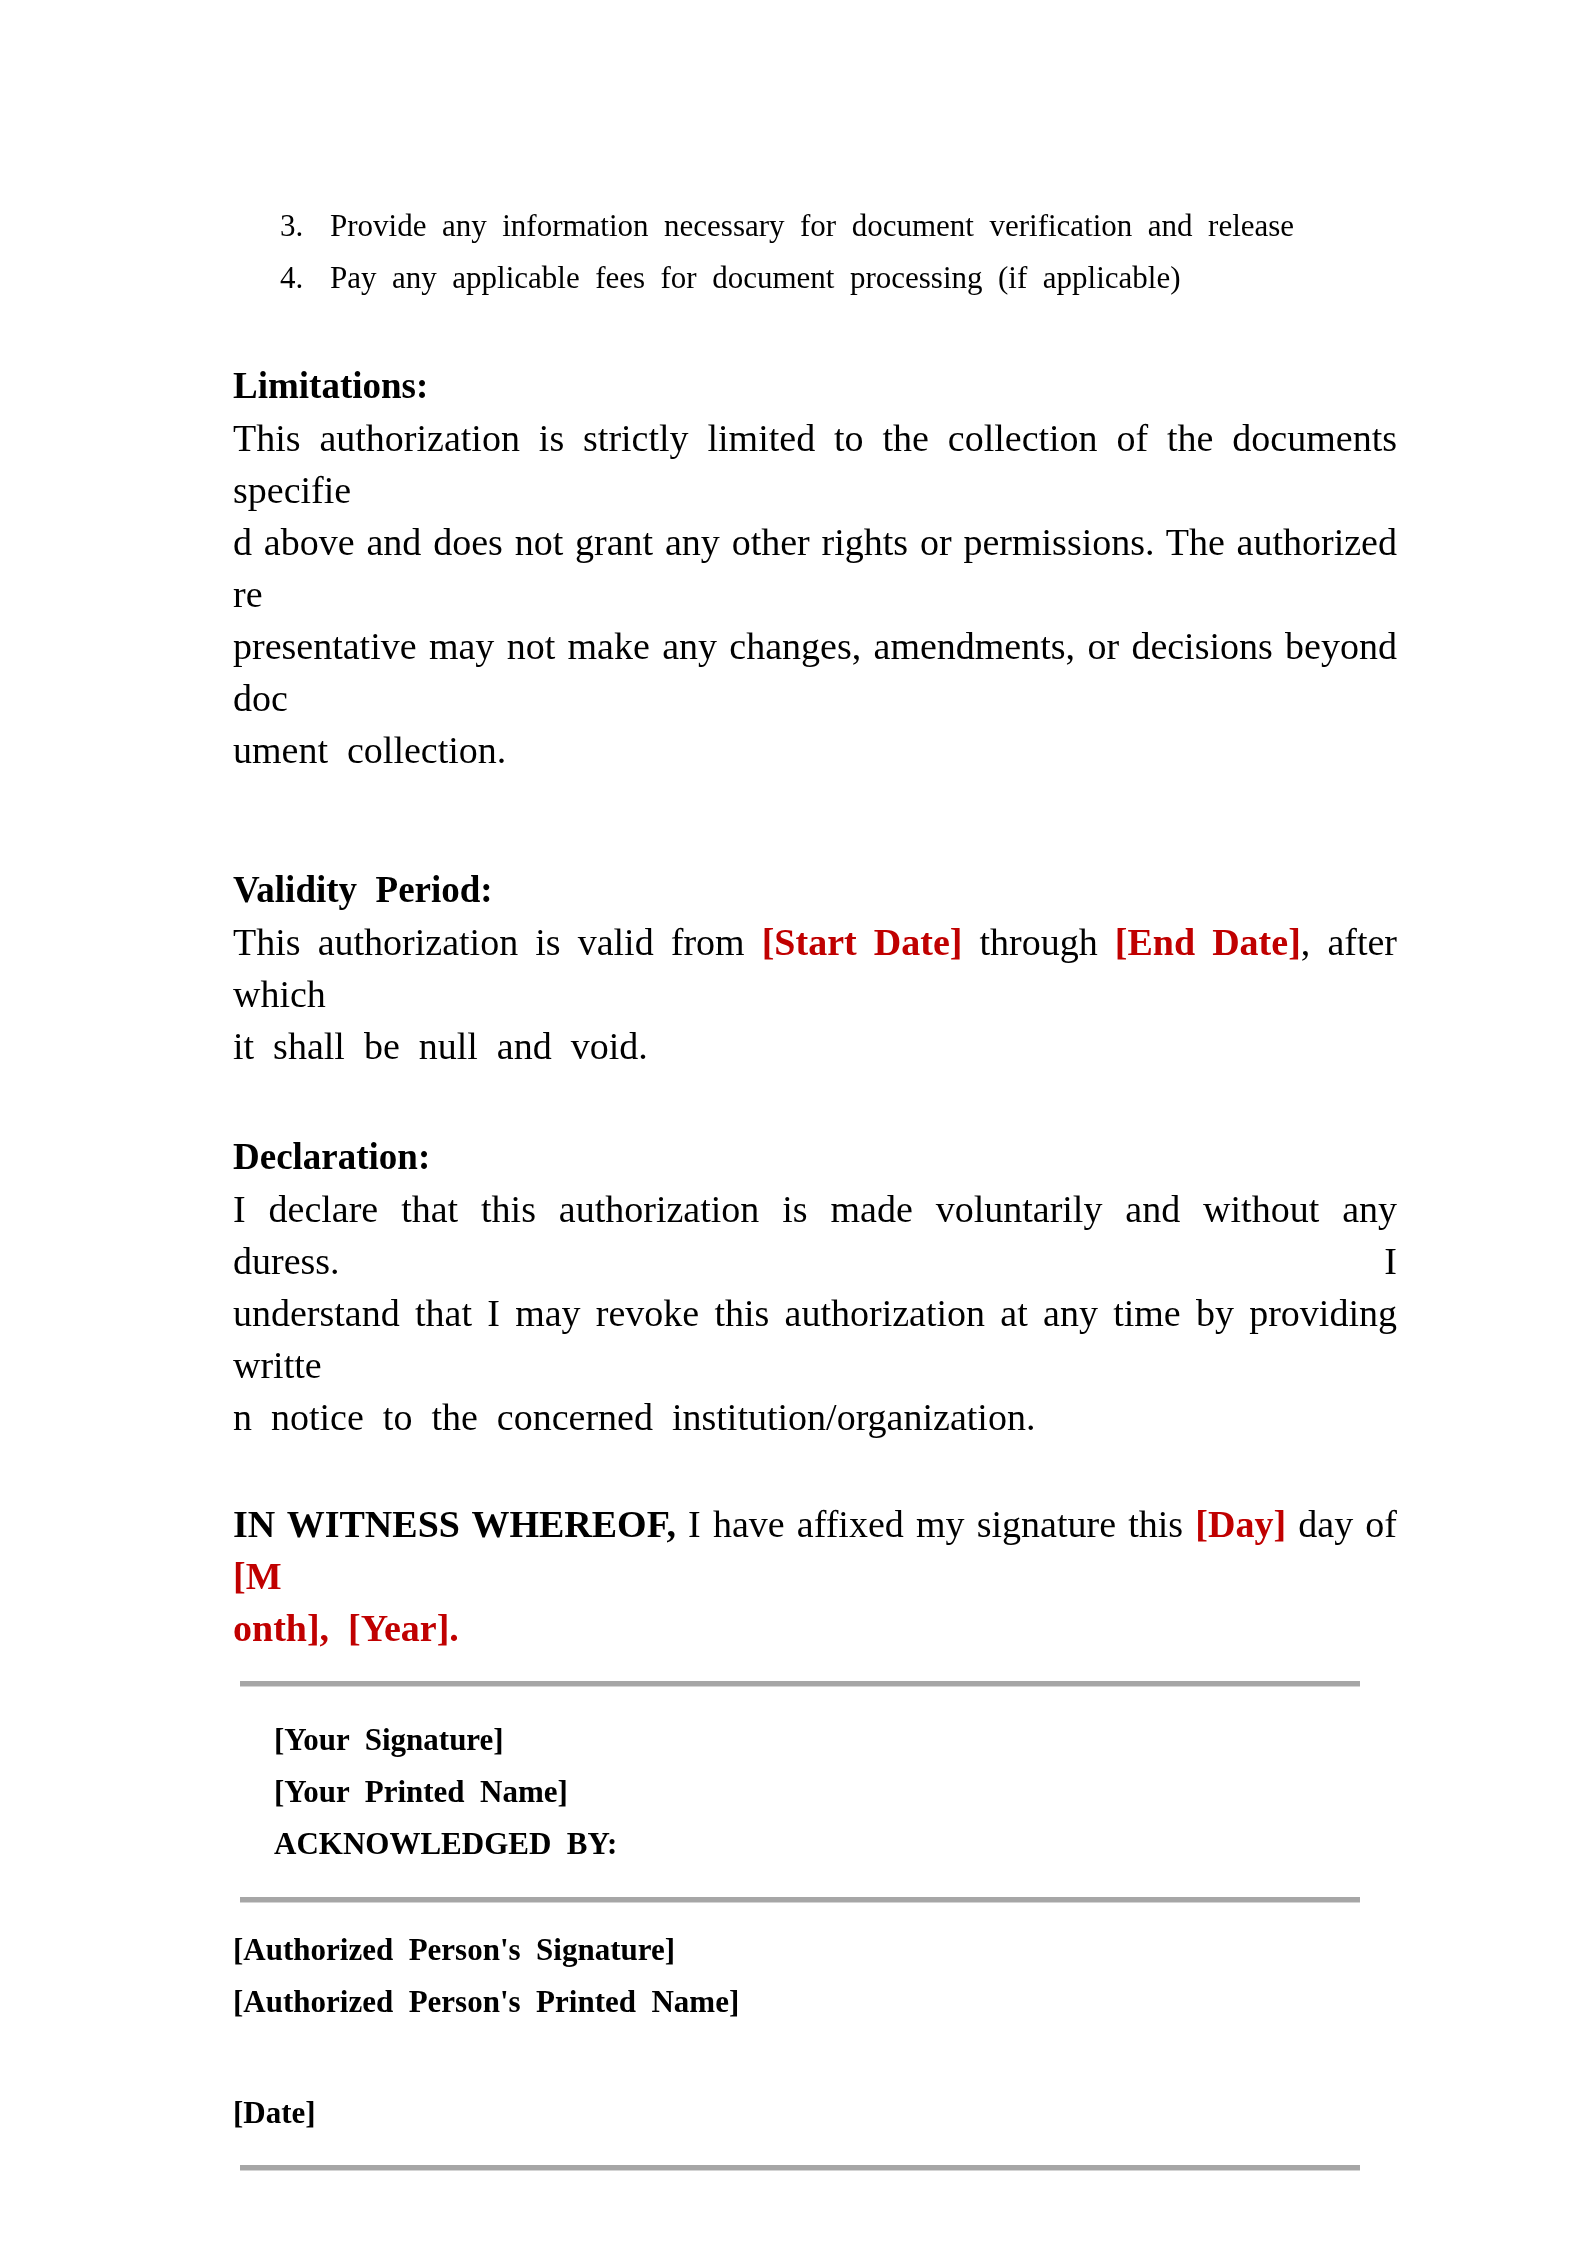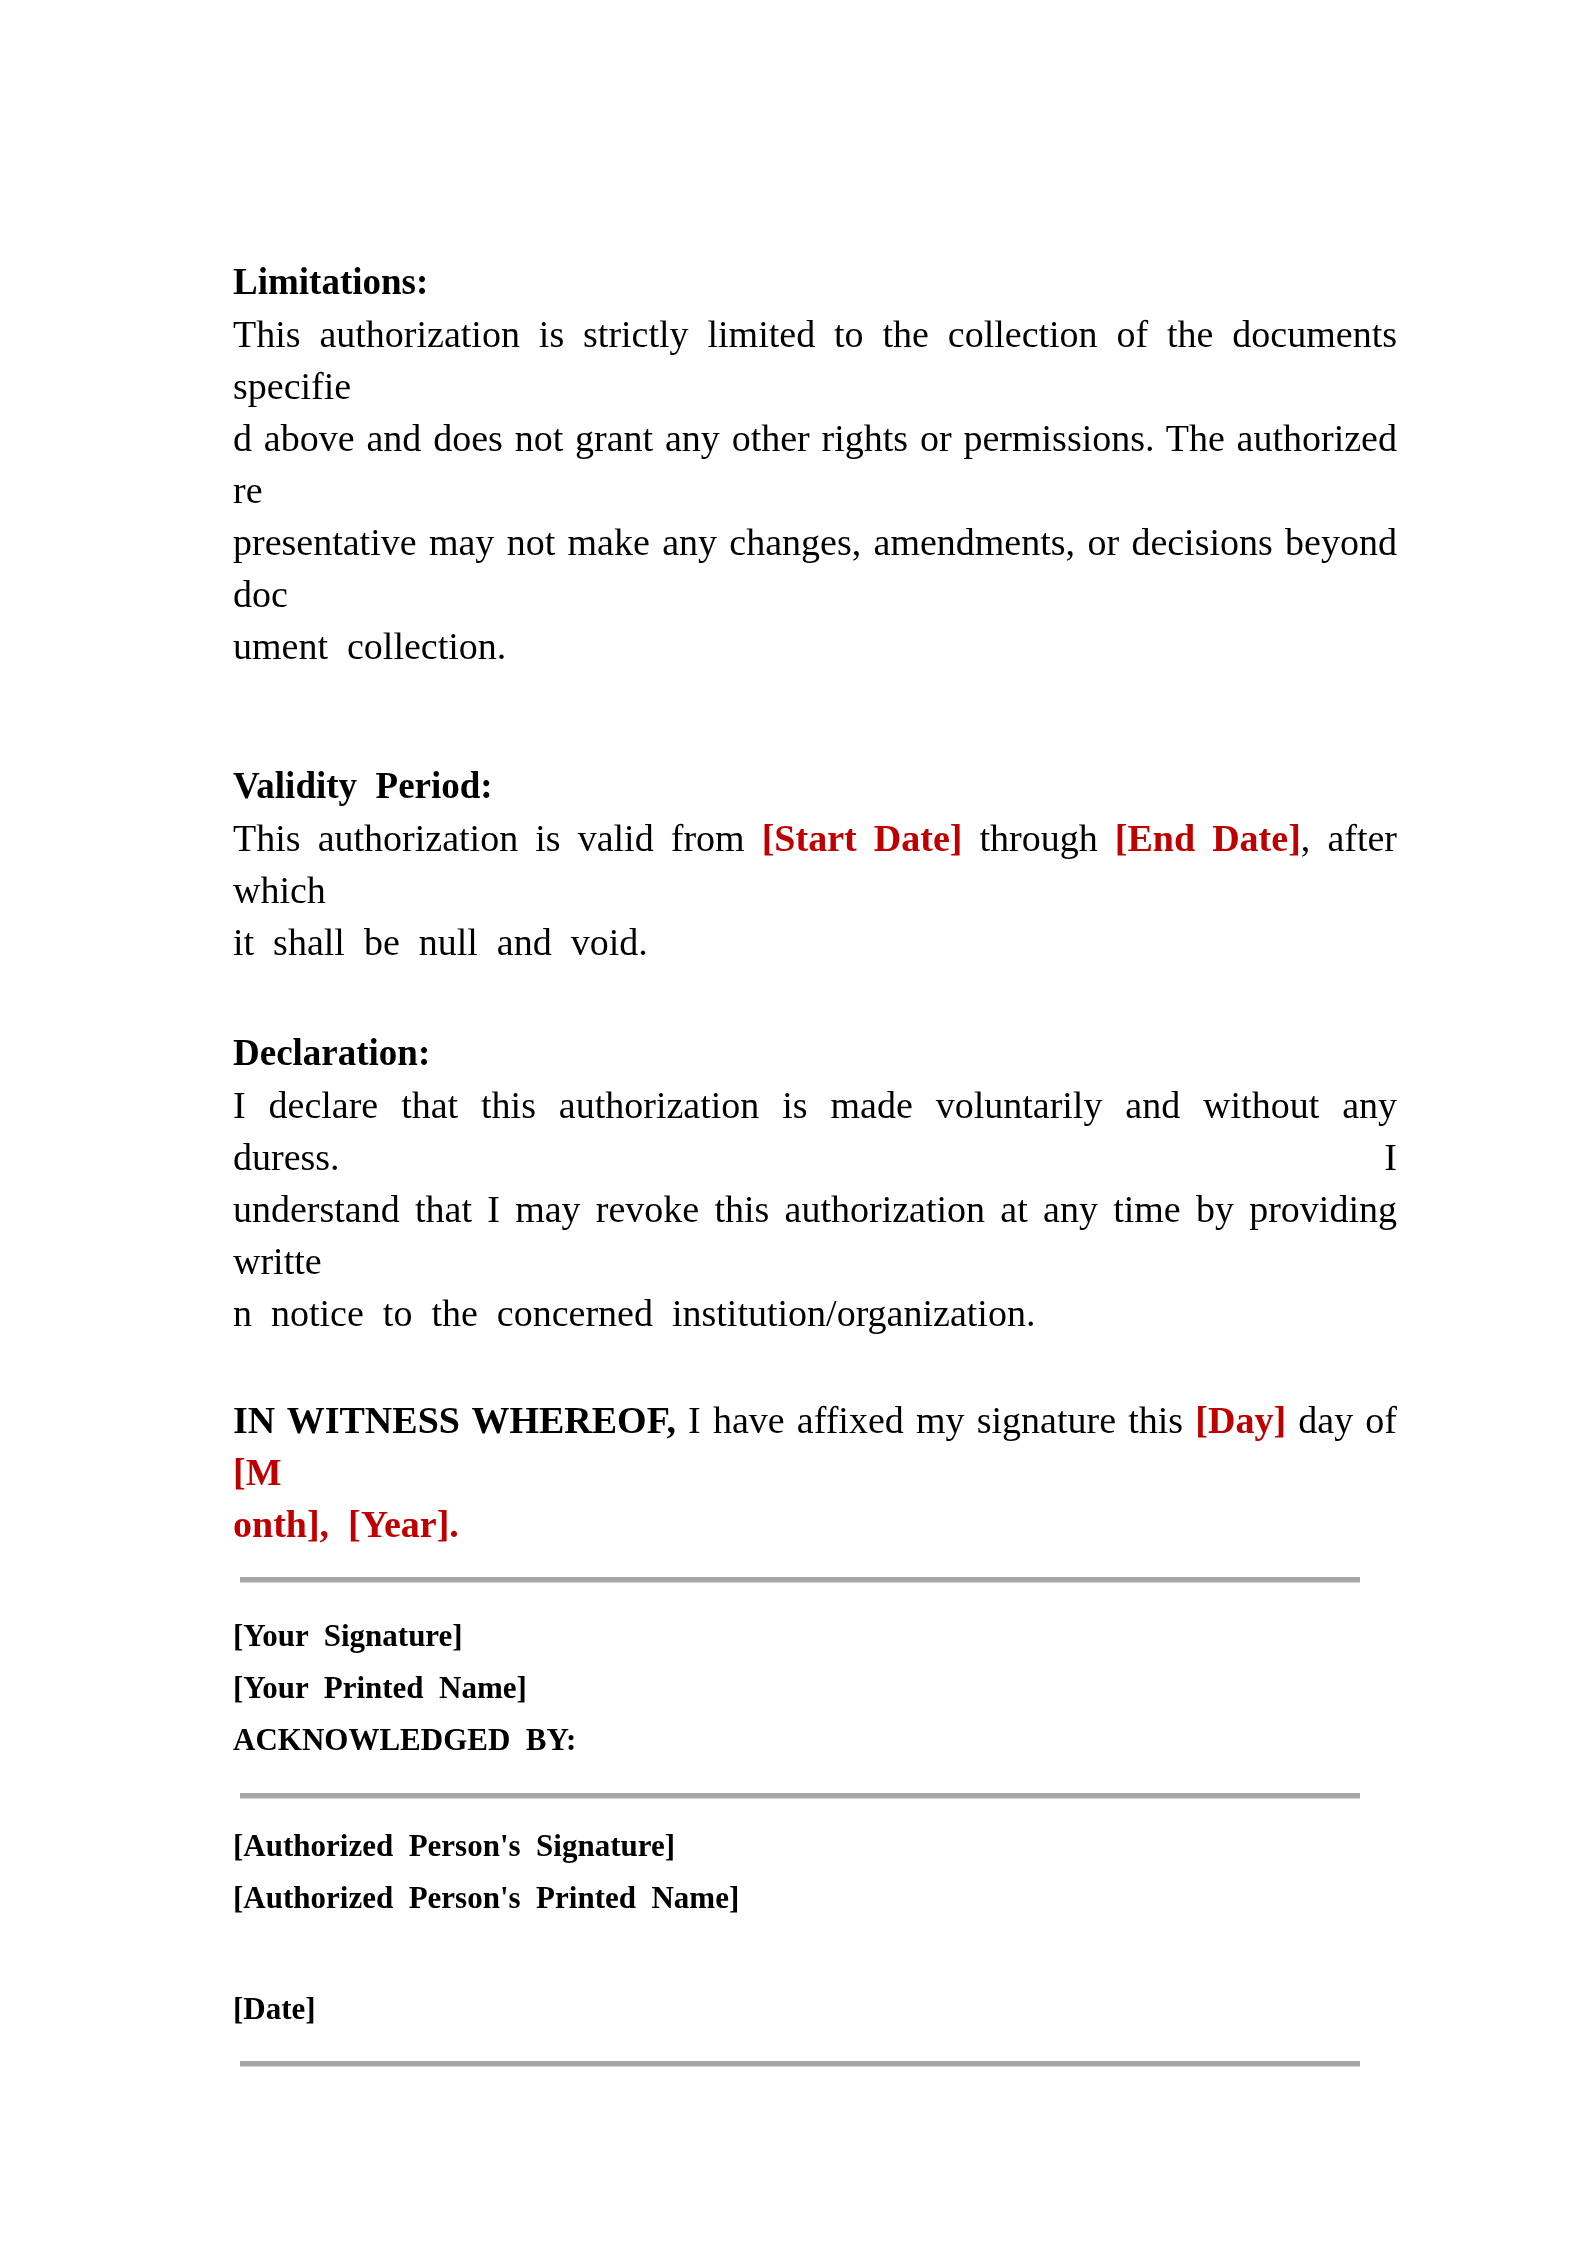--- a/index.html
+++ b/index.html
@@ -49,40 +49,48 @@
   .m-limitations{margin-top:56px;}
   .m-validity{margin-top:88px;}
   .m-declaration{margin-top:59px;}
   .m-witness{margin-top:55px;}
   .divider{
     height:5px;width:1120px;margin-left:7px;
     background:var(--divider);
     border-bottom:1px solid #d4d4d4;
   }
   .m-div1{margin-top:27px;}
-  .m-sigblock{margin-top:27px;}
+  .m-sigblock{margin-top:27px;margin-left:41px;}
   .m-div2{margin-top:27px;}
   .m-authblock{margin-top:21px;}
   .bold-line{
     font-weight:bold;font-size:31px;line-height:52px;
     word-spacing:0.25em;
   }
   .m-date{margin-top:59px;}
   .m-div3{margin-top:26px;}
   .footer{
     margin-top:229px;
     text-align:center;
     font-size:31px;line-height:52px;
   }
 </style>
 </head>
 <body>
 
 <div class="page">
 
+  <div>
+    <div class="list-item">
+      <span class="num">3.</span><span>Provide any information necessary for document verification and release</span>
+    </div>
+    <div class="list-item">
+      <span class="num">4.</span><span>Pay any applicable fees for document processing (if applicable)</span>
+    </div>
+  </div>
 
   <div class="heading m-limitations">Limitations:</div>
   <div class="para">
       <div class="line j"><span class="seg-n">This authorization is strictly limited to the collection of the documents specifie</span></div>
       <div class="line j"><span class="seg-n">d above and does not grant any other rights or permissions. The authorized re</span></div>
       <div class="line j"><span class="seg-n">presentative may not make any changes, amendments, or decisions beyond doc</span></div>
       <div class="line"><span class="seg-n">ument collection.</span></div>
     </div>
 
   <div class="heading m-validity">Validity Period:</div>

